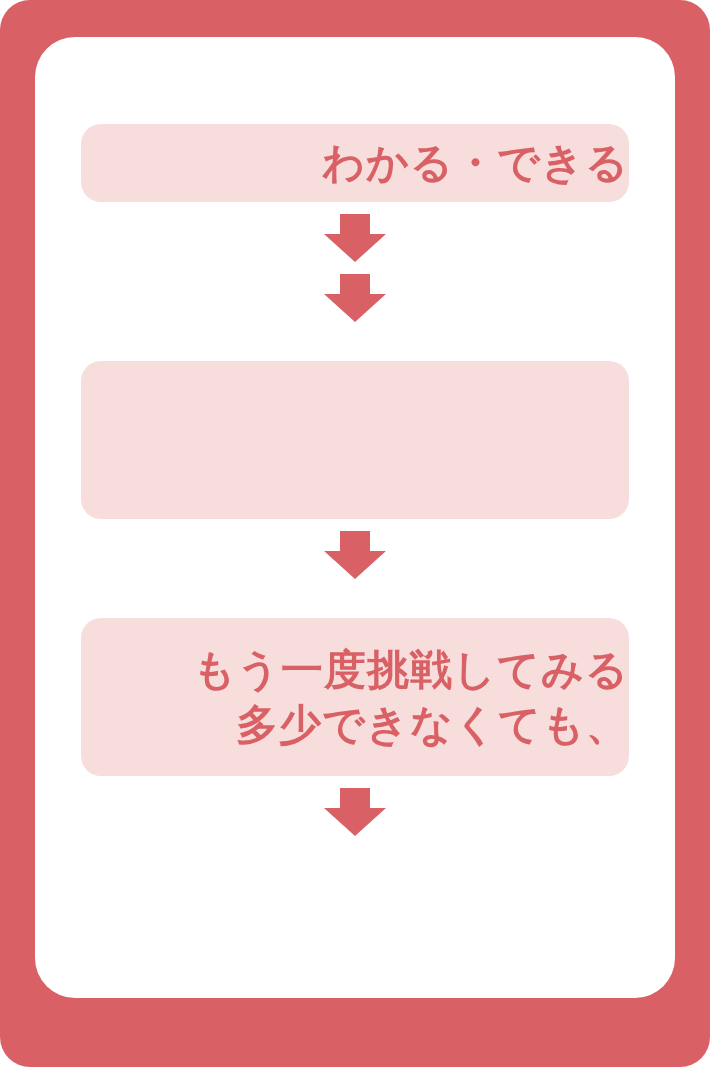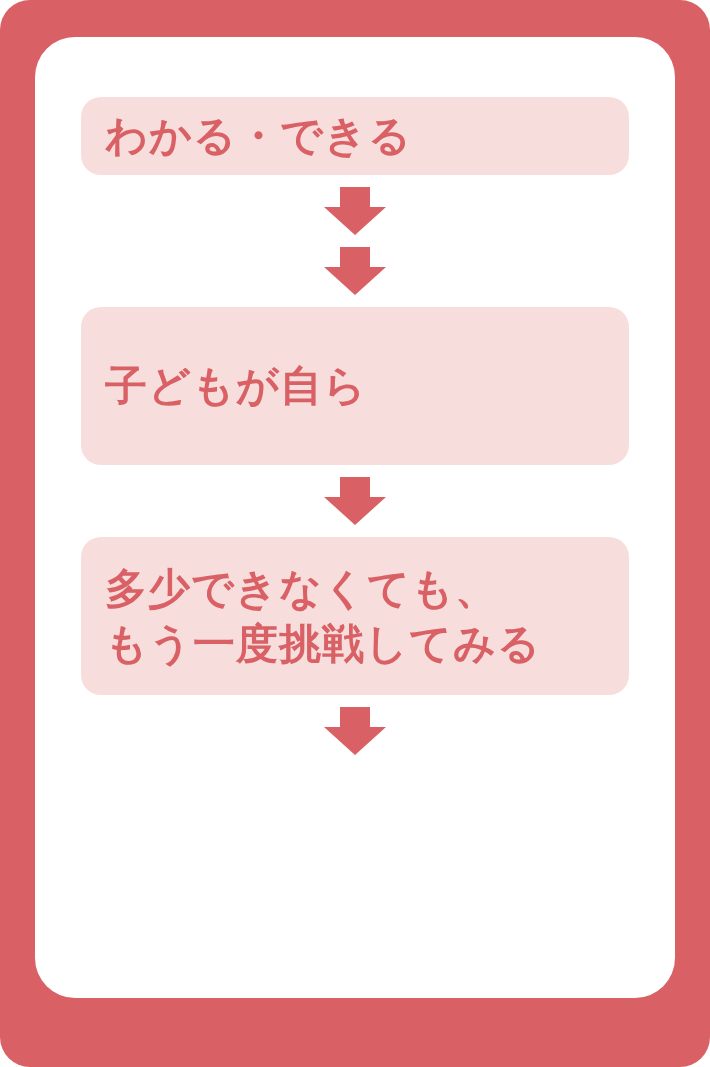--- a/index.html
+++ b/index.html
@@ -52,22 +52,23 @@
     border-radius: 20px;
     color: var(--step-text);
     font-size: 42px;
     font-weight: 700;
     line-height: 1.32;
     letter-spacing: 1px;
     text-align: center;
     display: flex;
     flex-direction: column;
     justify-content: center;
-    align-items: flex-start;
-    padding: 8px 24px;
+    align-items: flex-end;
+    padding: 8px 0;
+    margin-top: 27px;
   }
   .step.tall { min-height: 158px; }
   .step.final {
     min-height: 76px;
     background: var(--accent);
     color: var(--final-text);
   }
   .step .line { display: block; }
   .arrow {
     width: 62px;
@@ -91,30 +92,29 @@
       <svg class="arrow" viewBox="0 0 62 48" xmlns="http://www.w3.org/2000/svg" aria-hidden="true">
         <polygon points="16,0 46,0 46,20 62,20 31,48 0,20 16,20"></polygon>
       </svg>
 
 
       <svg class="arrow" viewBox="0 0 62 48" xmlns="http://www.w3.org/2000/svg" aria-hidden="true">
         <polygon points="16,0 46,0 46,20 62,20 31,48 0,20 16,20"></polygon>
       </svg>
 
       <div class="step tall">
-        <span class="line">子どもが自ら</span>
       </div>
 
       <svg class="arrow" viewBox="0 0 62 48" xmlns="http://www.w3.org/2000/svg" aria-hidden="true">
         <polygon points="16,0 46,0 46,20 62,20 31,48 0,20 16,20"></polygon>
       </svg>
 
       <div class="step tall">
+        <span class="line">もう一度挑戦してみる</span>
         <span class="line">多少できなくても、</span>
-        <span class="line">もう一度挑戦してみる</span>
       </div>
 
       <svg class="arrow" viewBox="0 0 62 48" xmlns="http://www.w3.org/2000/svg" aria-hidden="true">
         <polygon points="16,0 46,0 46,20 62,20 31,48 0,20 16,20"></polygon>
       </svg>
 
 
     </div>
   </div>
 </div>

